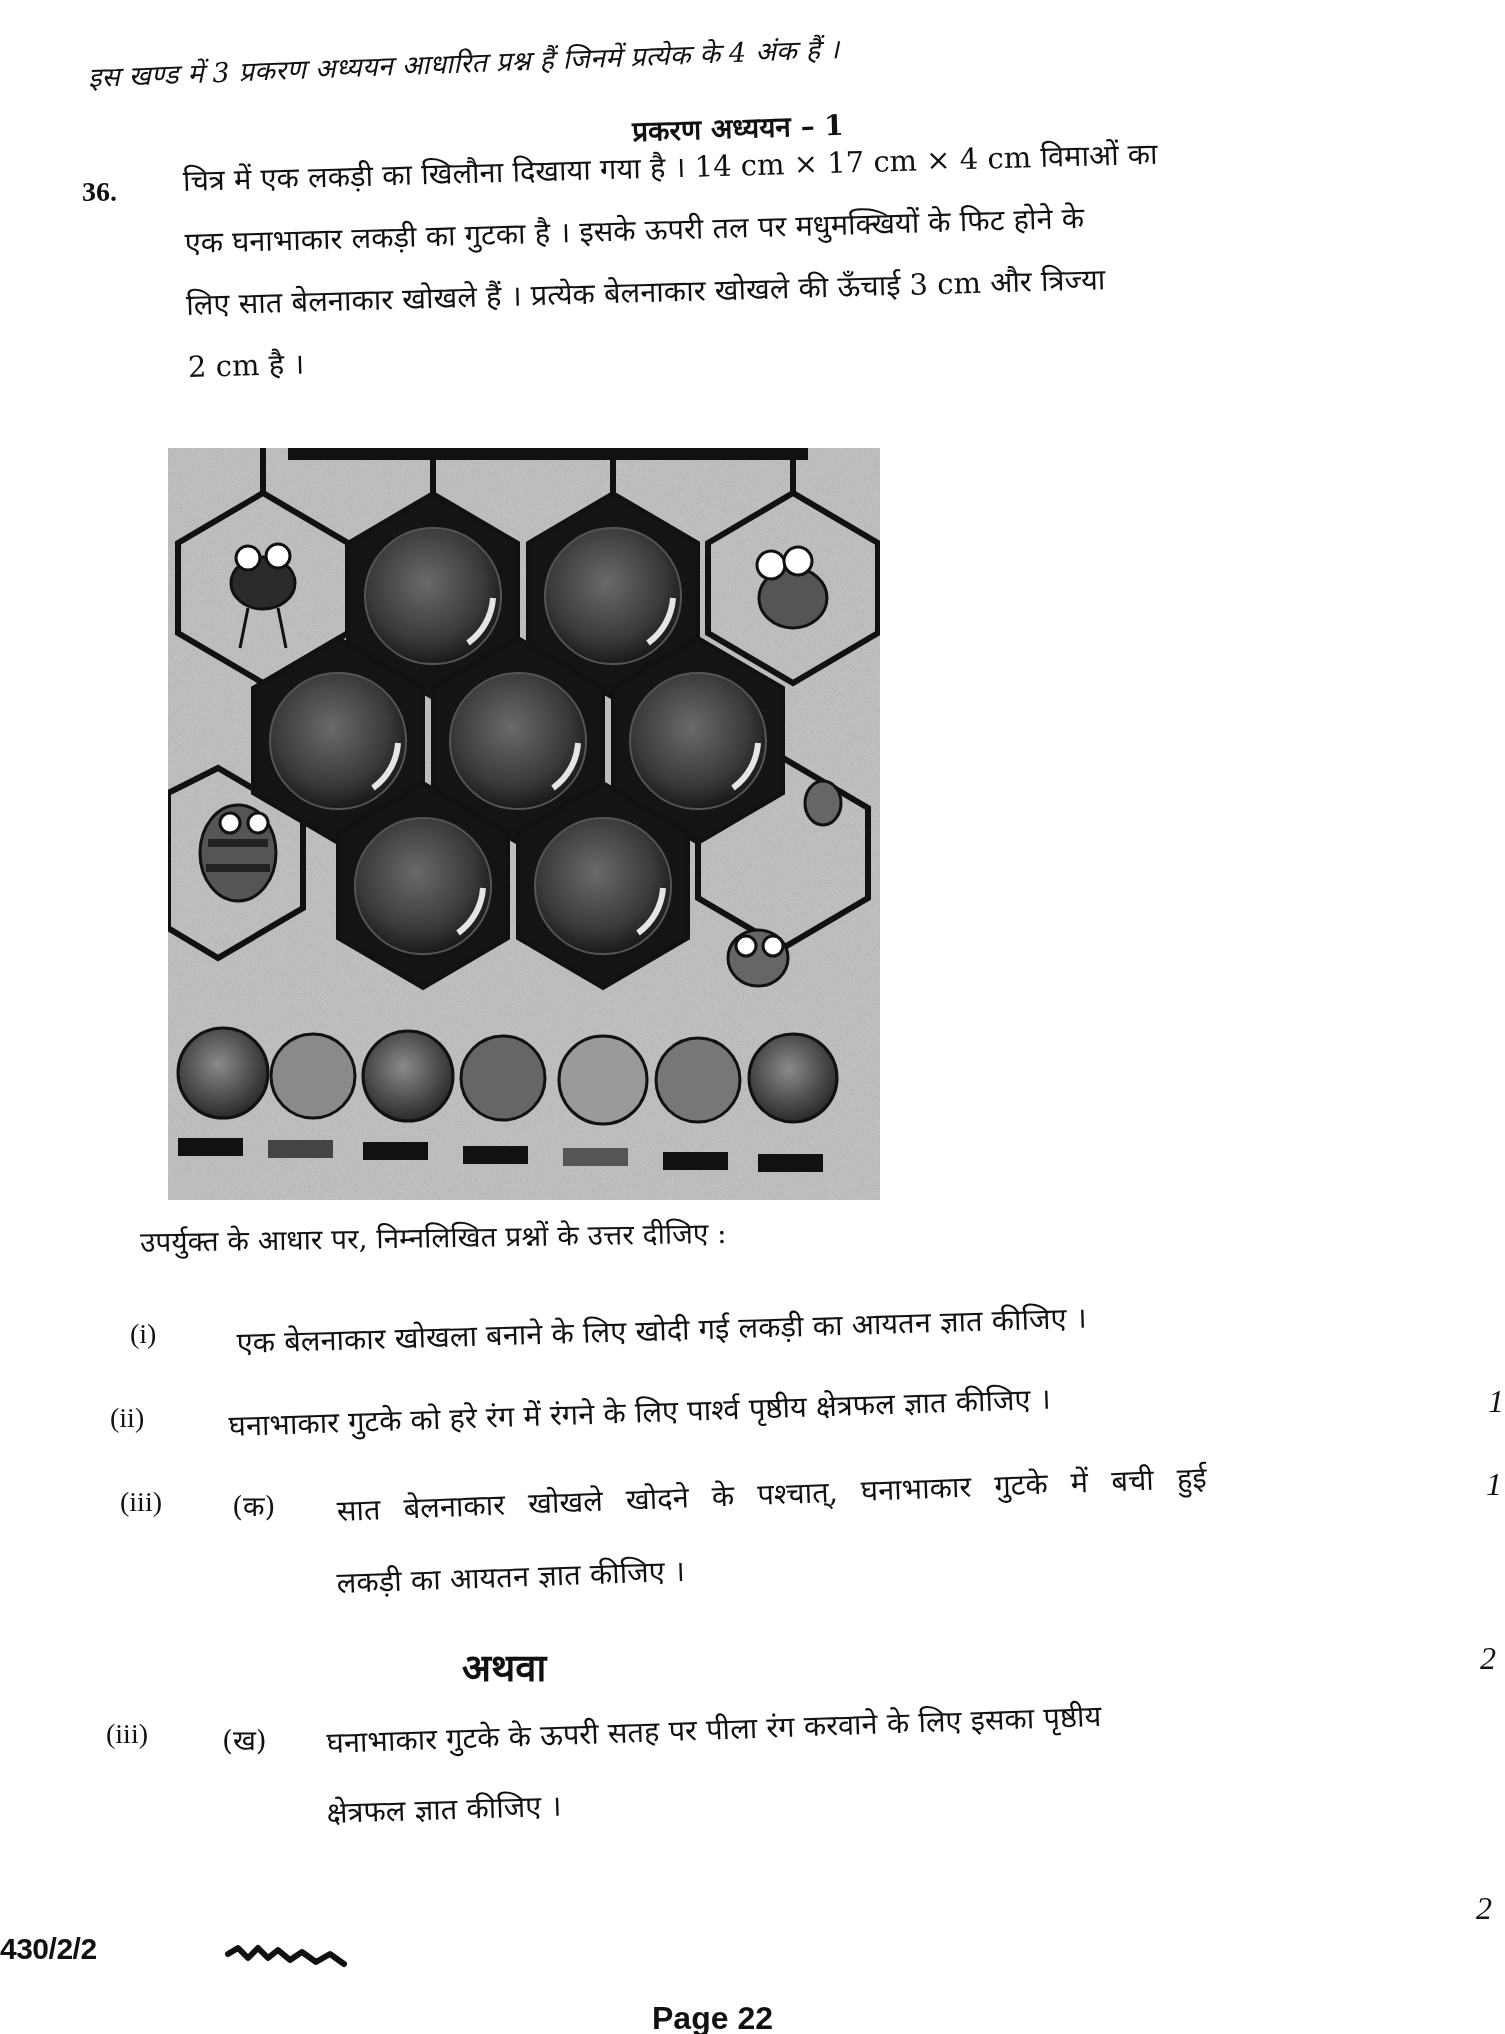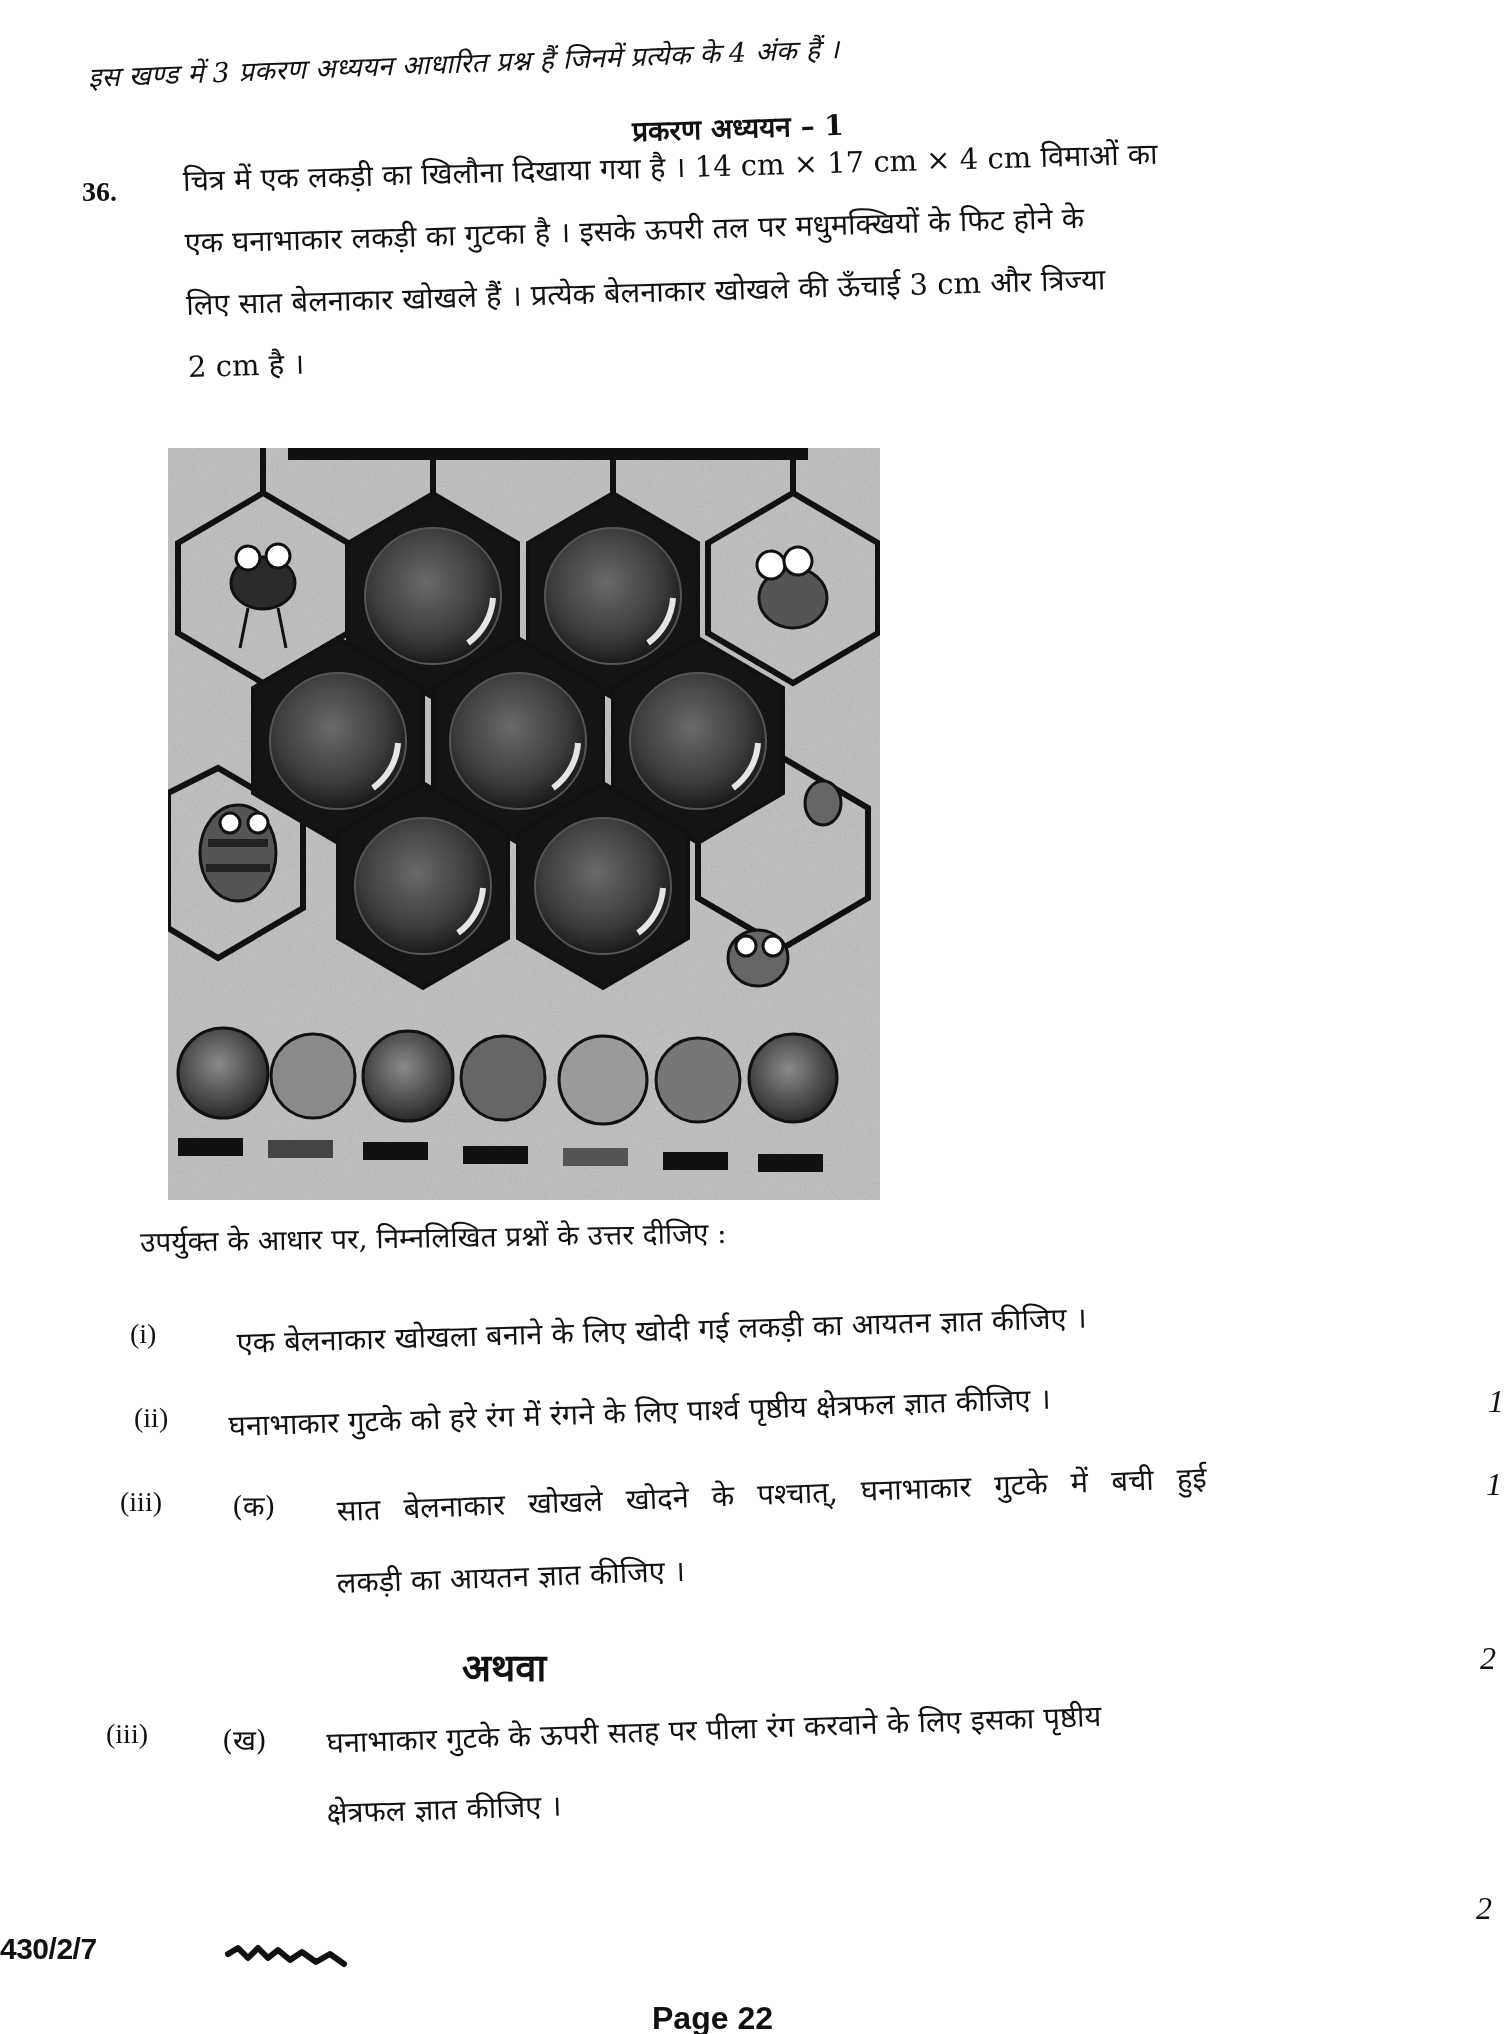--- a/index.html
+++ b/index.html
@@ -260,21 +260,21 @@
 
   <div class="prompt">उपर्युक्त के आधार पर, निम्नलिखित प्रश्नों के उत्तर दीजिए :</div>
 
   <div class="sub-q" style="left:0;top:0;">
     <span class="sub-label" style="left:130px;top:1318px;">(i)</span>
     <span class="sub-text" style="left:236px;top:1322px;transform:rotate(-1.7deg);transform-origin:left top;">एक बेलनाकार खोखला बनाने के लिए खोदी गई लकड़ी का आयतन ज्ञात कीजिए ।</span>
     <span class="marks" style="left:1488px;top:1383px;">1</span>
   </div>
 
   <div class="sub-q" style="left:0;top:0;">
-    <span class="sub-label" style="left:134px;top:1402px;">(ii)</span>
+    <span class="sub-label" style="left:110px;top:1402px;">(ii)</span>
     <span class="sub-text" style="left:228px;top:1405px;transform:rotate(-1.9deg);transform-origin:left top;">घनाभाकार गुटके को हरे रंग में रंगने के लिए पार्श्व पृष्ठीय क्षेत्रफल ज्ञात कीजिए ।</span>
     <span class="marks" style="left:1486px;top:1466px;">1</span>
   </div>
 
   <div class="sub-q" style="left:0;top:0;">
     <span class="sub-label" style="left:120px;top:1486px;">(iii)</span>
     <span class="sub-label" style="left:232px;top:1486px;font-family:'DejaVu Serif',serif;font-size:28px;">(क)</span>
     <span class="sub-text" style="left:336px;top:1490px;word-spacing:14px;transform:rotate(-2.2deg);transform-origin:left top;">सात बेलनाकार खोखले खोदने के पश्चात्, घनाभाकार गुटके में बची हुई</span>
     <span class="sub-text" style="left:336px;top:1562px;transform:rotate(-2.0deg);transform-origin:left top;">लकड़ी का आयतन ज्ञात कीजिए ।</span>
     <span class="marks" style="left:1480px;top:1640px;">2</span>
@@ -283,21 +283,21 @@
   <div class="or-label">अथवा</div>
 
   <div class="sub-q" style="left:0;top:0;">
     <span class="sub-label" style="left:106px;top:1718px;">(iii)</span>
     <span class="sub-label" style="left:222px;top:1720px;font-family:'DejaVu Serif',serif;font-size:28px;">(ख)</span>
     <span class="sub-text" style="left:326px;top:1722px;transform:rotate(-2.0deg);transform-origin:left top;">घनाभाकार गुटके के ऊपरी सतह पर पीला रंग करवाने के लिए इसका पृष्ठीय</span>
     <span class="sub-text" style="left:326px;top:1792px;transform:rotate(-1.8deg);transform-origin:left top;">क्षेत्रफल ज्ञात कीजिए ।</span>
     <span class="marks" style="left:1476px;top:1890px;">2</span>
   </div>
 
-  <div class="footer-code">430/2/7</div>
+  <div class="footer-code">430/2/2</div>
 
   <svg class="footer-squiggle" viewBox="0 0 142 26" xmlns="http://www.w3.org/2000/svg">
     <path d="M4,12 L14,6 L24,16 L34,6 L44,16 L54,8 L66,18 L78,10 L92,20 L106,12 L120,22" fill="none" stroke="#111" stroke-width="6" stroke-linejoin="round" stroke-linecap="round"></path>
   </svg>
 
   <div class="footer-page">Page 22</div>
 
 </div>
 
 </body></html>

